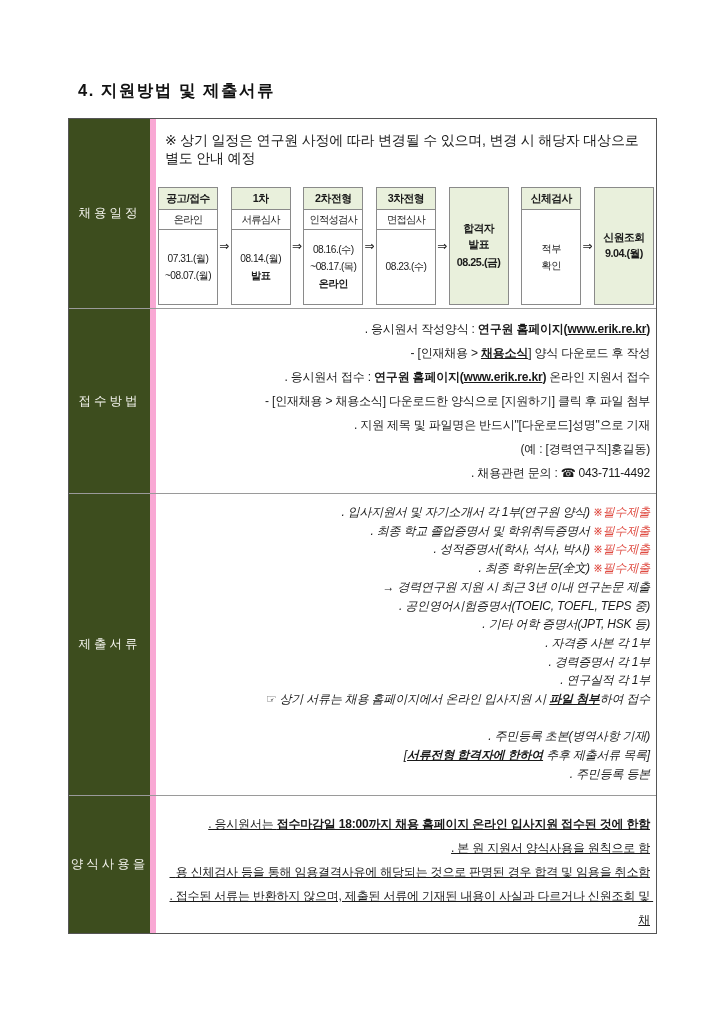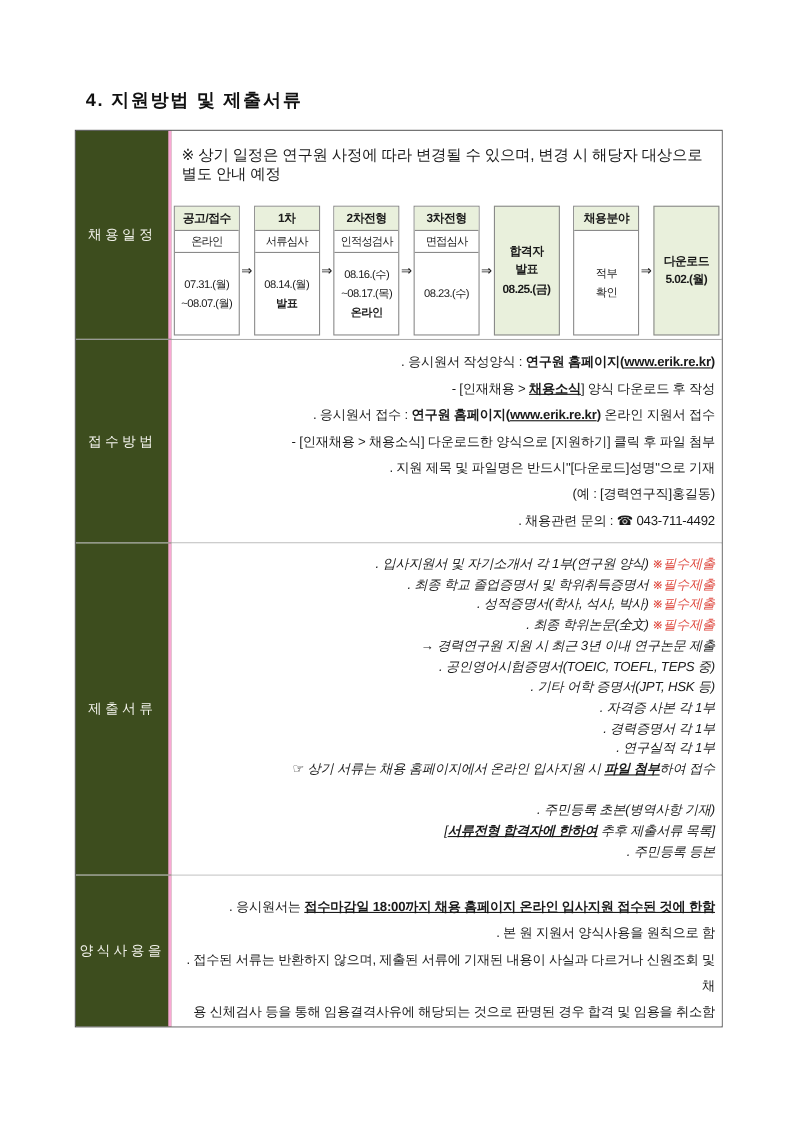--- a/index.html
+++ b/index.html
@@ -13,21 +13,21 @@
   }
   .table{
     position:absolute;left:68px;top:118px;width:589px;
     border:1px solid #555;box-sizing:border-box;background:#fff;
   }
   .row{display:flex;align-items:stretch;border-bottom:1px solid #9a9a9a;box-sizing:border-box;}
   .row:last-child{border-bottom:none;}
   .label-cell{
     width:87px;flex:0 0 87px;background:var(--green-dark,#3d4d1e);
     color:#f3f3ec;display:flex;align-items:center;justify-content:center;
-    font-size:12.5px;letter-spacing:3px;border-right:3px solid #f9a8d4;box-sizing:border-box;text-align:right;
+    font-size:12.5px;letter-spacing:3px;border-right:6px solid #f9a8d4;box-sizing:border-box;text-align:right;
   }
   .content-cell{flex:1;box-sizing:border-box;overflow:hidden;background:#fff;}
   .row-schedule{height:190px;}
   .row-method{height:185px;}
   .row-documents{height:302px;}
   .row-notes{height:137px;}
 
   .note{font-size:14px;padding:13px 6px 0 9px;letter-spacing:-0.2px;}
   .flow{display:flex;align-items:stretch;justify-content:space-between;margin-top:19px;height:118px;padding:0 2px;}
   .flow-box{
@@ -53,21 +53,21 @@
   .flow-box.solid{background:var(--green-light,#e9f0dc);}
   .flow-box.solid .box-body{font-weight:bold;font-size:10.8px;gap:2px;}
   .box-body .b{font-weight:bold;}
 
   .rich{font-size:12px;padding:8px 6px 0 8px;letter-spacing:-0.2px;text-align:right;}
   .line{white-space:pre-wrap;}
   .row-method .line{line-height:24px;}
   .row-documents .rich{padding-top:9px;font-style:italic;}
   .row-documents .line{line-height:18.7px;}
   .row-notes .rich{padding-top:16px;}
-  .row-notes .line{line-height:24px;}
+  .row-notes .line{line-height:24px;text-decoration:underline;}
   .b{font-weight:bold;}
   .u{text-decoration:underline;}
   .r{color:var(--red,#df4a40);}
 </style>
 </head>
 <body>
 
 <div class="page">
 
   <h1 class="title">4. 지원방법 및 제출서류</h1>
@@ -118,31 +118,31 @@
             <div class="flow-box solid">
               <div class="box-body">
                 <div class="b">합격자</div>
                 <div class="b">발표</div>
                 <div> </div>
                 <div class="b">08.25.(금)</div>
               </div>
             </div>
             <div class="flow-join"></div>
             <div class="flow-box headerbody">
-              <div class="box-header">채용분야</div>
+              <div class="box-header">신체검사</div>
               <div class="box-body">
                 <div>적부</div>
                 <div>확인</div>
               </div>
             </div>
             <div class="flow-join">⇒</div>
             <div class="flow-box solid">
               <div class="box-body">
-                <div class="b">다운로드</div>
-                <div class="b">5.02.(월)</div>
+                <div class="b">신원조회</div>
+                <div class="b">9.04.(월)</div>
               </div>
             </div>
           </div>
       </div>
     </div>
 
     <div class="row row-method">
       <div class="label-cell">접수방법</div>
       <div class="content-cell rich">
           <div class="line"><span>. 응시원서 작성양식 : </span><span class="b">연구원 홈페이지</span><span class="b">(</span><span class="b u">www.erik.re.kr</span><span class="b">)</span></div>
@@ -174,19 +174,19 @@
           <div class="line"><span>[</span><span class="b u">서류전형 합격자에 한하여</span><span> 추후 제출서류 목록]</span></div>
           <div class="line"><span>. 주민등록 등본</span></div>
         </div>
     </div>
 
     <div class="row row-notes">
       <div class="label-cell">양식사용을</div>
       <div class="content-cell rich">
           <div class="line"><span>. 응시원서는 </span><span class="b u">접수마감일 18:00까지 채용 홈페이지 온라인 입사지원 접수된 것에 한함</span></div>
           <div class="line"><span>. 본 원 지원서 양식사용을 원칙으로 함</span></div>
+          <div class="line"><span>  용 신체검사 등을 통해 임용결격사유에 해당되는 것으로 판명된 경우 합격 및 임용을 취소함</span></div>
           <div class="line"><span>. 접수된 서류는 반환하지 않으며, 제출된 서류에 기재된 내용이 사실과 다르거나 신원조회 및 채</span></div>
-          <div class="line"><span>  용 신체검사 등을 통해 임용결격사유에 해당되는 것으로 판명된 경우 합격 및 임용을 취소함</span></div>
         </div>
     </div>
 
   </div>
 </div>
 
 </body></html>

